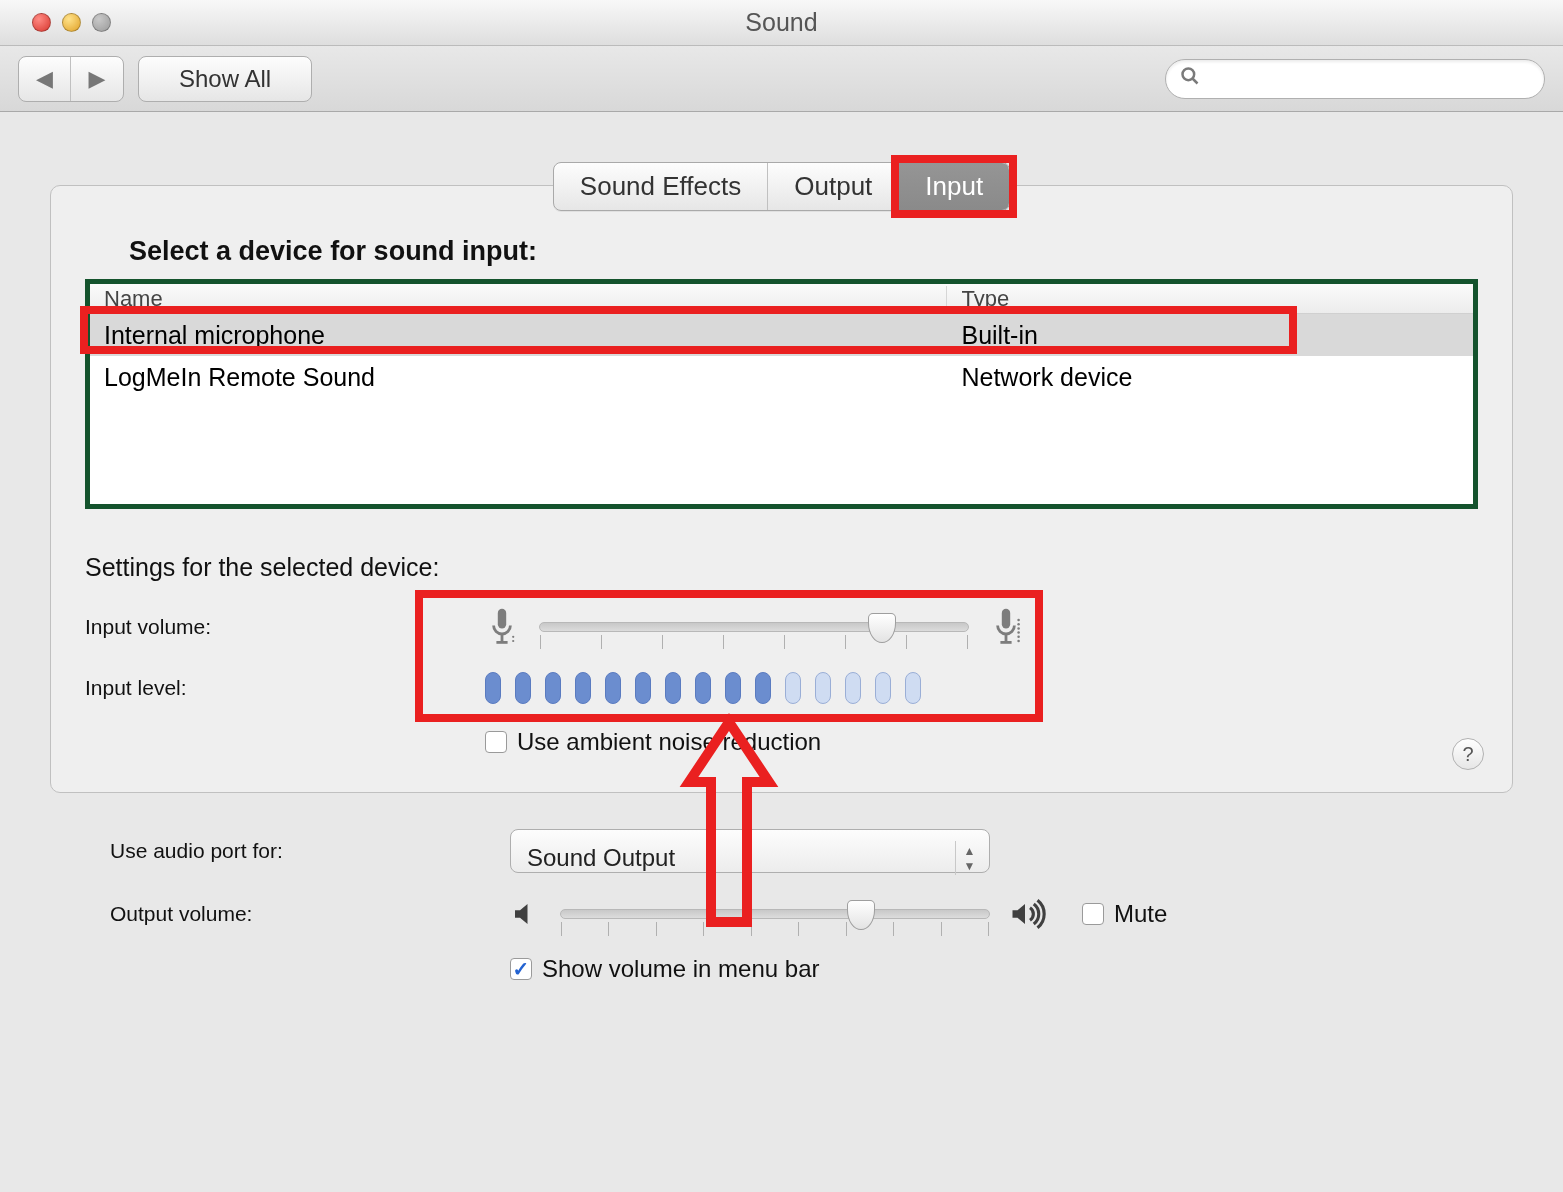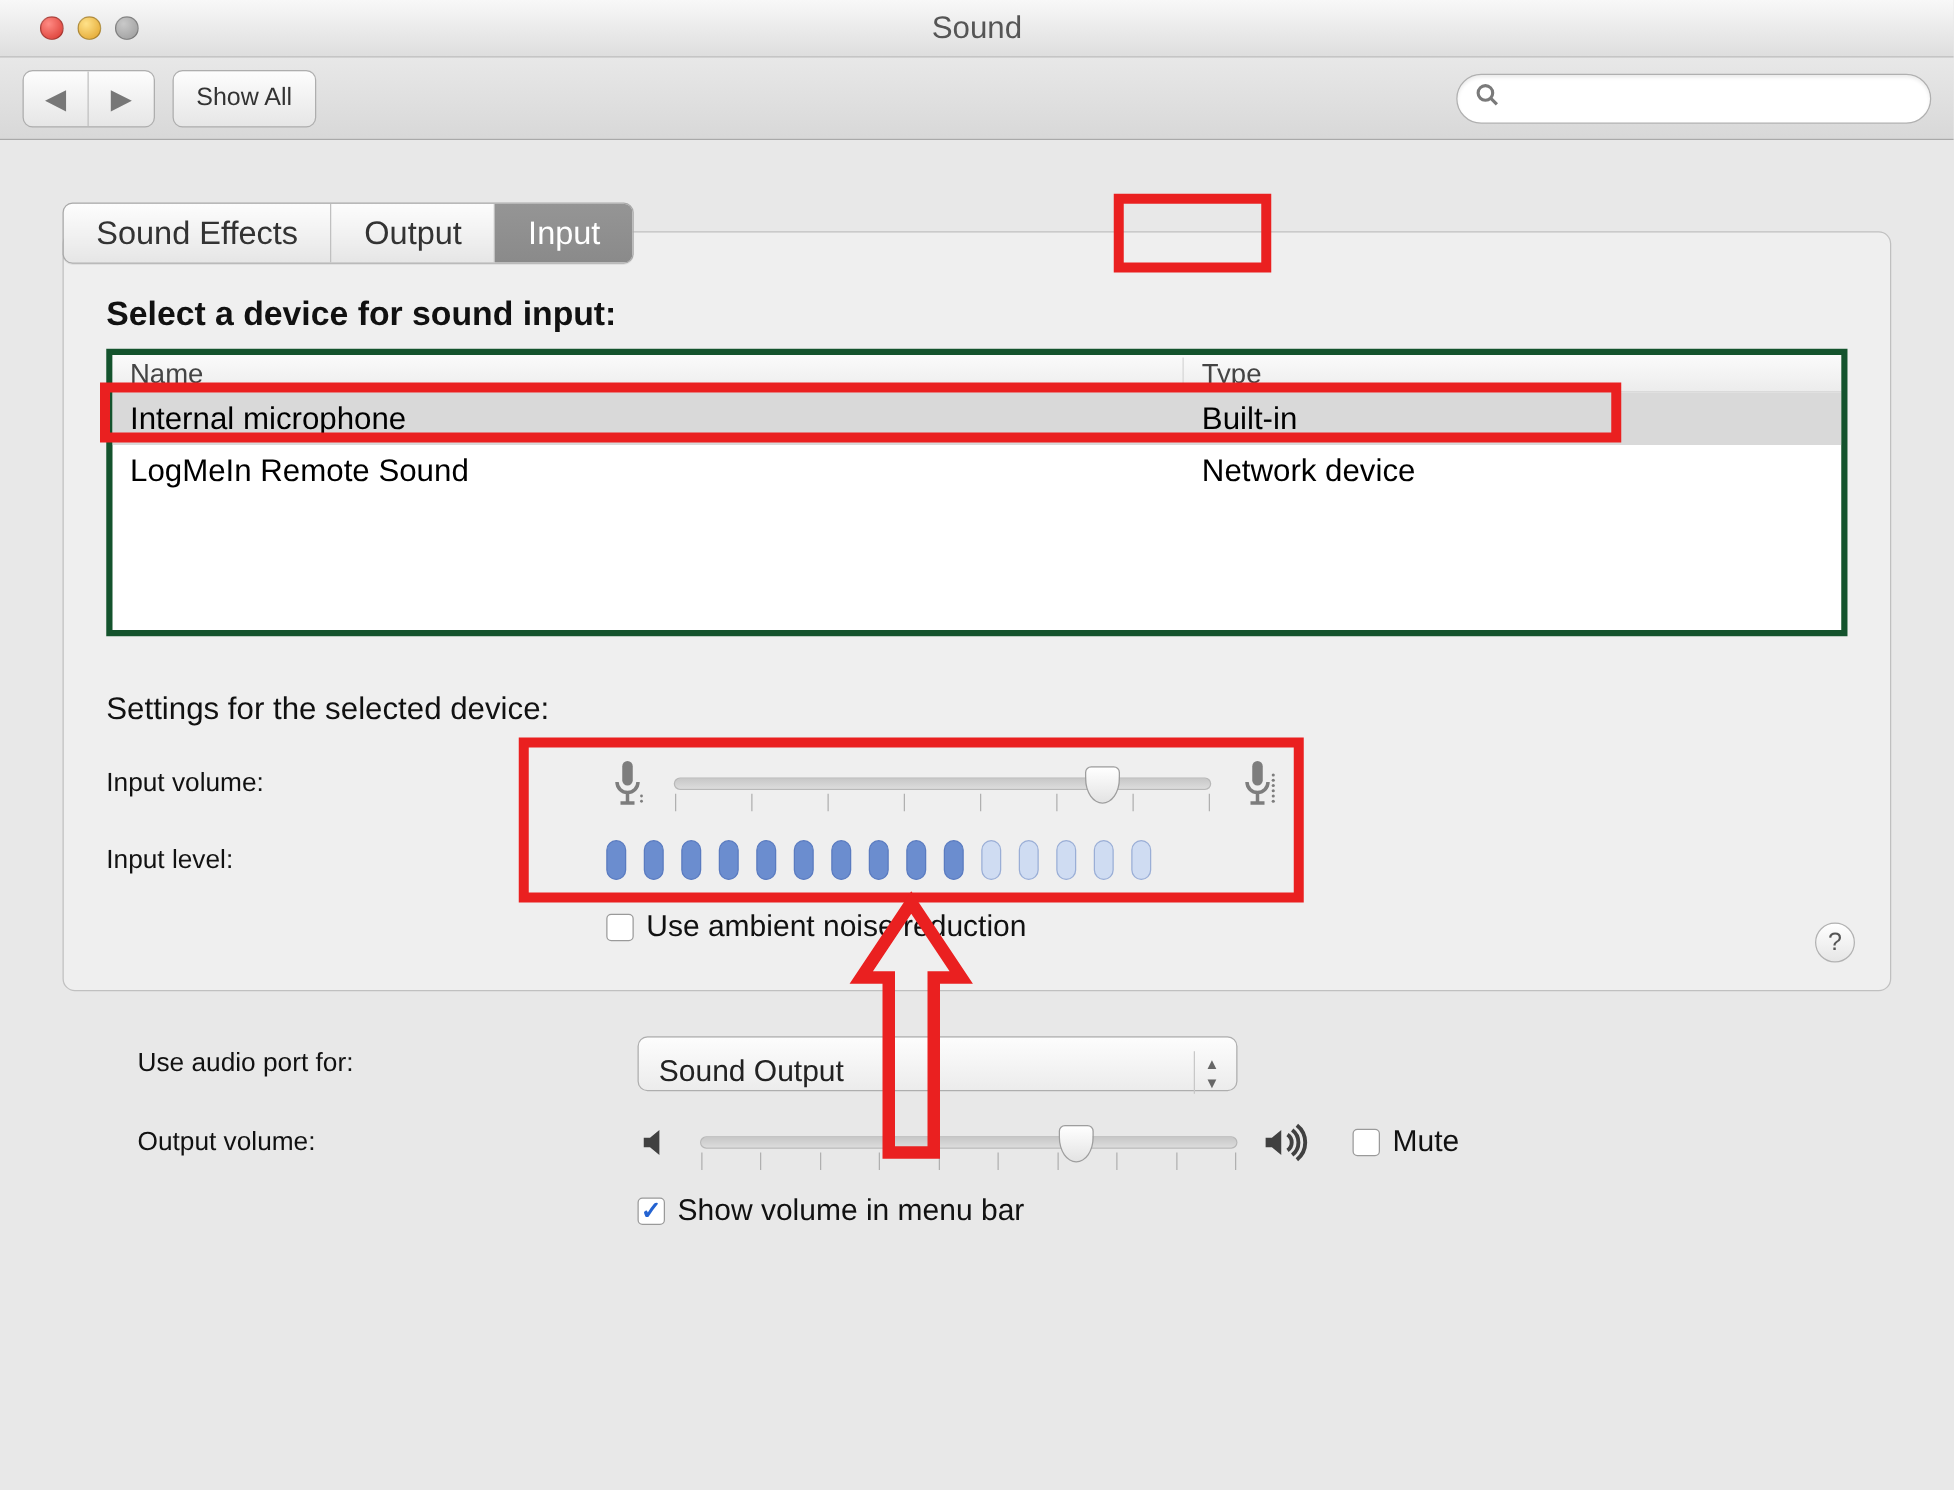--- a/index.html
+++ b/index.html
@@ -40,57 +40,57 @@
   .toolbar-left { display: flex; gap: 14px; align-items: center; }
   .nav-pill {
     display: inline-flex; align-items: center;
     height: 46px; border: 1px solid #aeaeae; border-radius: 8px;
     background: linear-gradient(#fdfdfd, #e6e6e6);
     overflow: hidden;
   }
   .nav-half { width: 52px; height: 100%; display:flex; align-items:center; justify-content:center; color:#777; font-size: 22px; }
   .nav-half:first-child { border-right: 1px solid #c0c0c0; }
   .showall-btn {
-    height: 46px; padding: 0 18px; border: 1px solid #aeaeae; border-radius: 8px;
+    height: 46px; padding: 0 40px; border: 1px solid #aeaeae; border-radius: 8px;
     background: linear-gradient(#fdfdfd, #e6e6e6);
-    font-size: 20px; color: #333; display:flex; align-items:center;justify-content:center;
+    font-size: 24px; color: #333; display:flex; align-items:center;justify-content:center;
   }
   .search-box {
     width: 380px; height: 40px; border: 1px solid #b0b0b0; border-radius: 20px;
     background: #fff; display:flex; align-items:center; padding: 0 14px; gap: 8px;
     box-shadow: inset 0 2px 3px rgba(0,0,0,.08);
   }
   .search-icon { color:#7a7a7a; font-size: 20px; }
   .search-input { flex:1; border:0; outline:0; font-size:20px; color:#333; background:transparent; }
 
   .content { position: relative; padding: 50px; }
 
   .tabstrip {
-    display:flex; position: relative; z-index: 10;
+    display:flex; justify-content:center; position: relative; z-index: 10;
   }
   .tabstrip-inner {
     display:flex; border:1px solid #a9a9a9; border-radius:8px; overflow:hidden;
     background: linear-gradient(#fdfdfd, #e6e6e6);
     box-shadow: 0 1px 0 rgba(0,0,0,.06);
   }
   .tab-btn {
     padding: 8px 26px; font-size: 26px; color:#333; border-right:1px solid #c0c0c0;
     display:flex; align-items:center;
   }
   .tab-btn:last-child { border-right:0; }
   .tab-btn.active {
     background: linear-gradient(#959595, #8a8a8a);
     color: #fff;
   }
 
   .groupbox {
     margin-top: -26px; border:1px solid #c0c0c0; border-radius: 10px;
     background: #efefef; padding: 50px 34px 36px 34px; position:relative;
   }
-  .section-heading { font-size: 27px; font-weight: 700; color:#111; margin-bottom: 12px; }
+  .section-heading { font-size: 27px; font-weight: 700; color:#111; margin-bottom: 12px; margin-left: 44px; }
 
   .device-table {
     border:5px solid #14532d; border-radius:0; overflow:hidden; background:#fff;
     height: 230px;
   }
   .device-headrow {
     display:flex; font-size:22px; color:#444; background: linear-gradient(#fbfbfb,#ececec);
     border-bottom:1px solid #d0d0d0; height: 30px; align-items:flex-start; padding-top:2px;
   }
   .col-name { flex: 0 0 62%; padding-left: 14px; border-right:1px solid #d6d6d6; }

